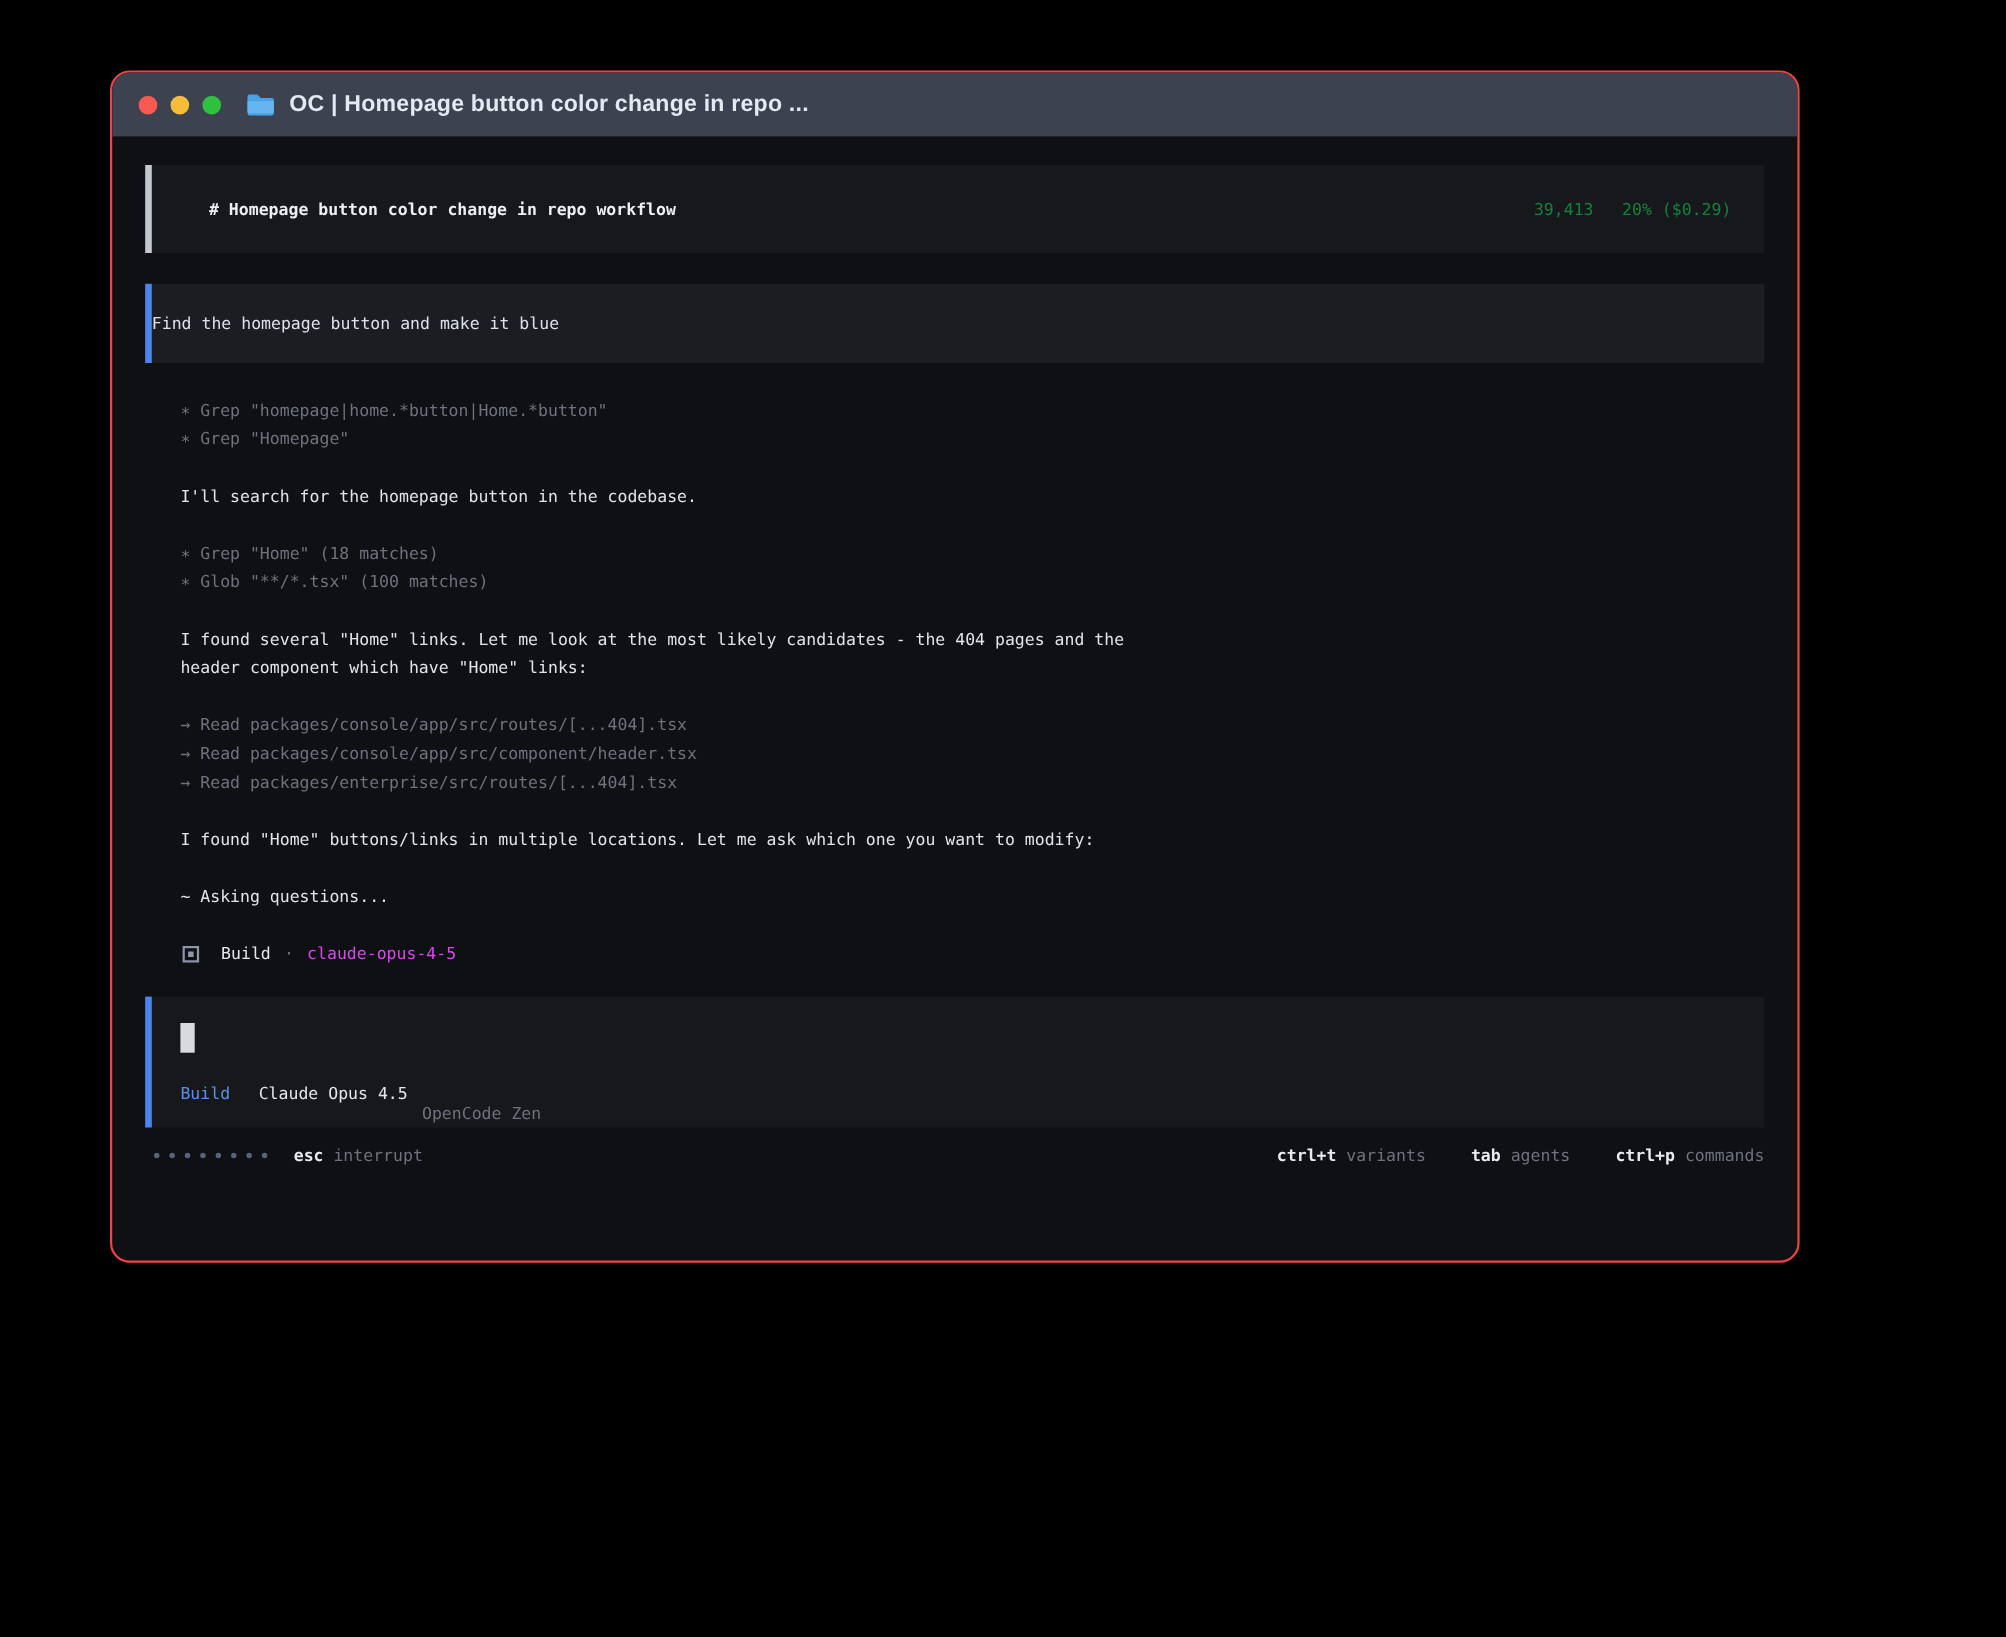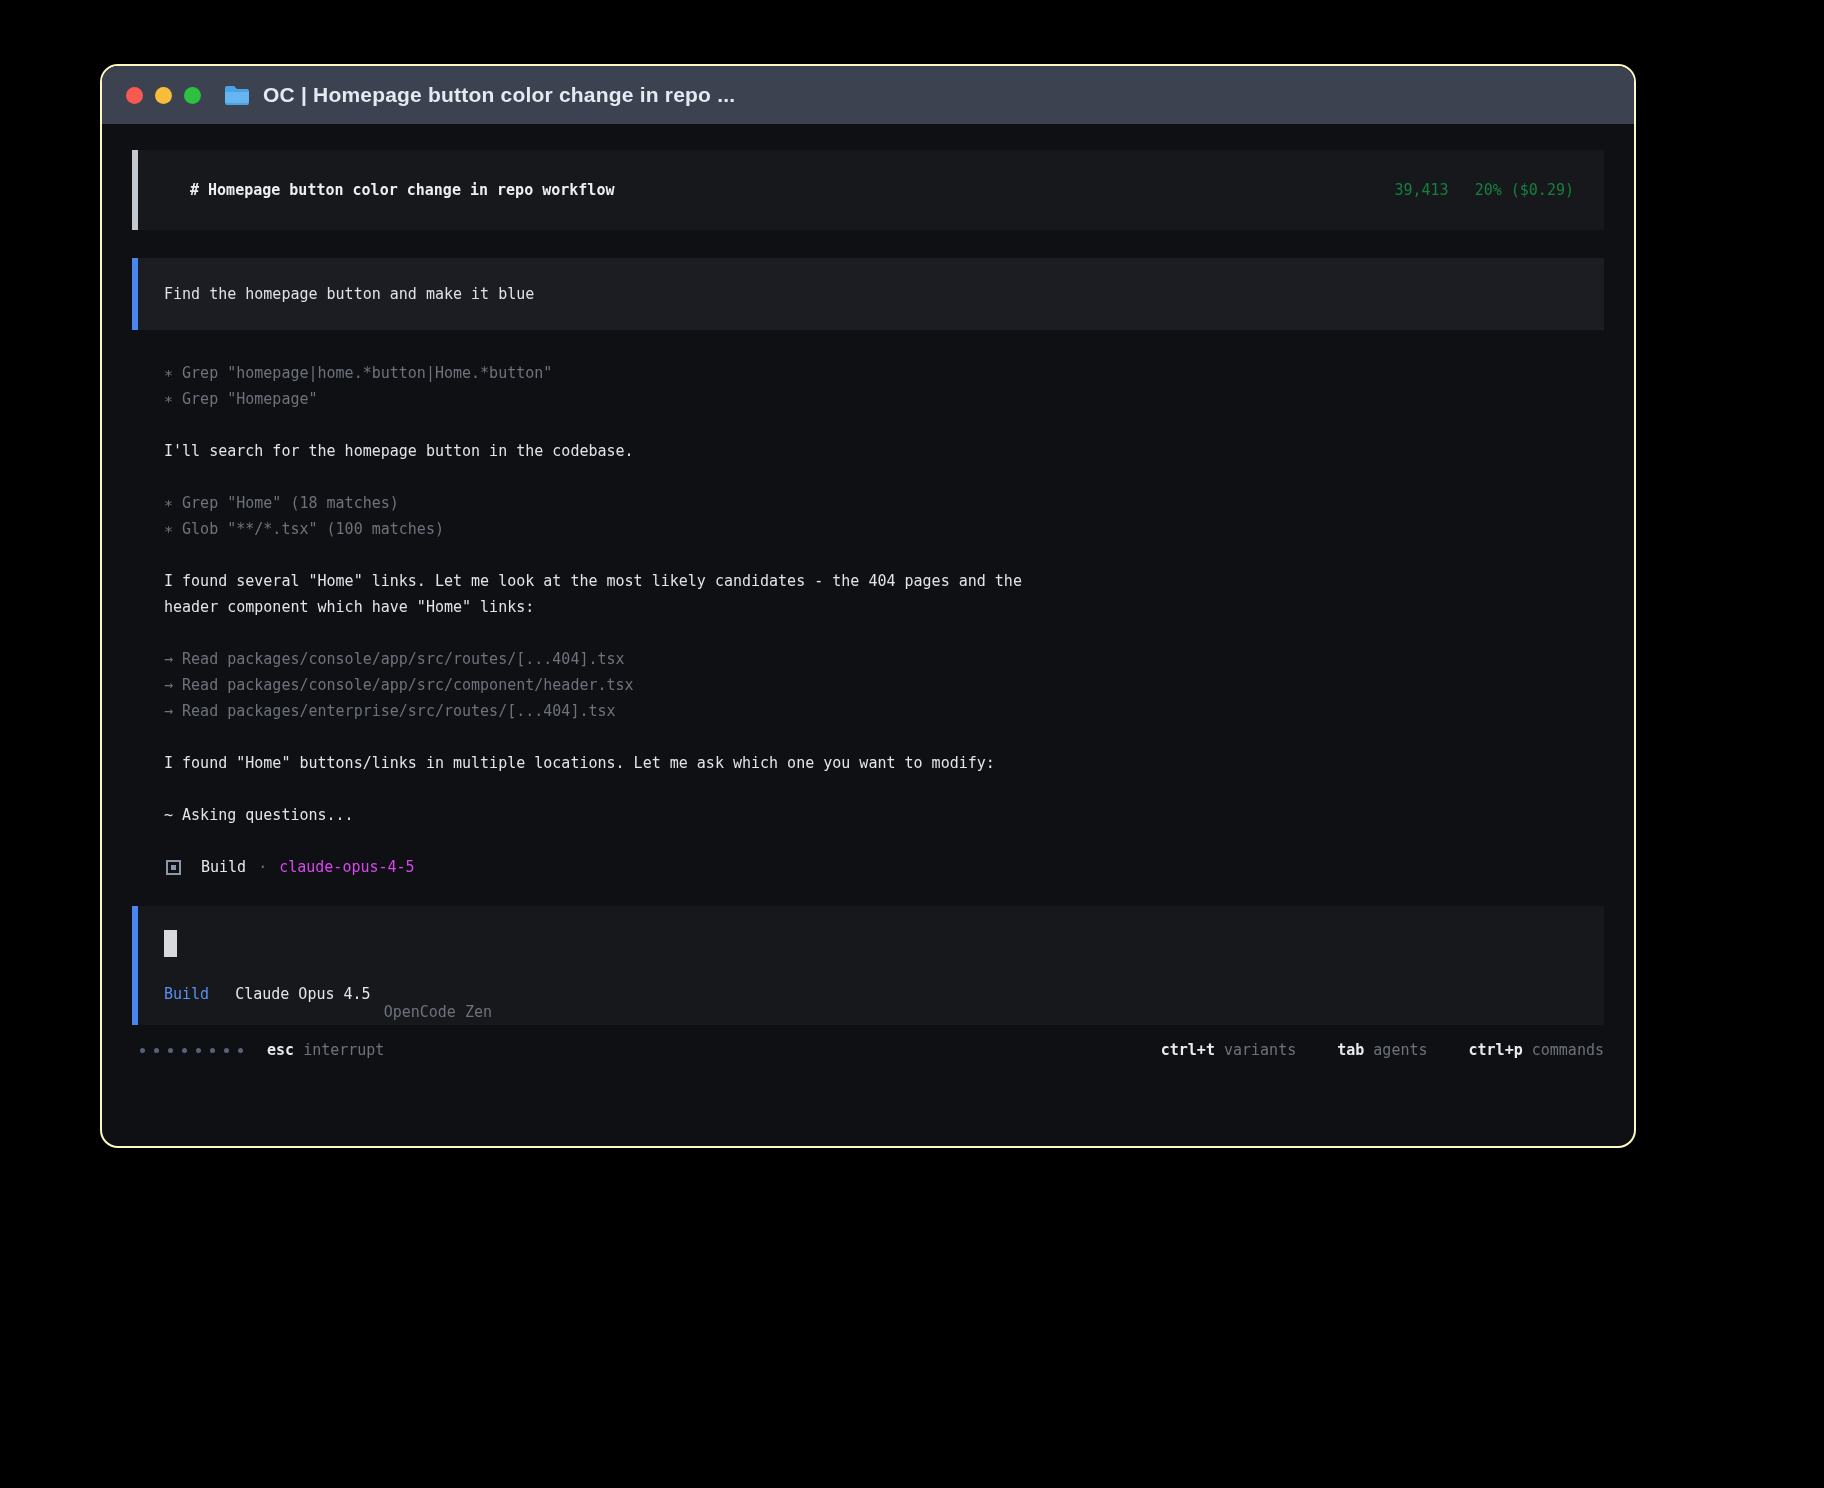--- a/index.html
+++ b/index.html
@@ -1,21 +1,21 @@
 <!DOCTYPE html>
 <html><head>
 <meta charset="utf-8">
 <style>
   * { margin:0; padding:0; box-sizing:border-box; }
   html,body { width:1824px; height:1488px; background:#000000; overflow:hidden; }
   body { font-family:"DejaVu Sans Mono", monospace; }
 
   .window {
     position:absolute; left:100px; top:64px; width:1536px; height:1084px;
-    background:#0f1013; border:2px solid #fef9c3; border-radius:18px;
+    background:#0f1013; border:2px solid #ef4444; border-radius:18px;
     overflow:hidden; box-shadow:0 30px 80px rgba(0,0,0,.85);
   }
 
   .titlebar {
     height:58px; background:#3d4251; display:flex; align-items:center;
     padding:0 24px;
   }
   .traffic { display:flex; gap:12px; margin-right:22px; }
   .light { width:17px; height:17px; border-radius:50%; }
   .light.red    { background:#f85951; }
@@ -35,21 +35,21 @@
   .session-header {
     height:80px; background:#17181c; border-color:#c3c8d1;
     display:flex; align-items:center; justify-content:space-between;
     padding:0 30px 0 52px;
   }
   .session-title { font-weight:bold; color:#eceef2; white-space:pre; }
   .session-meta  { color:#15803d; display:flex; gap:26px; white-space:pre; }
 
   .user-block {
     margin-top:28px; height:72px; background:#1b1d22; border-color:#4b86f0;
-    display:flex; align-items:center; padding-left:26px; color:#dde1e8;
+    display:flex; align-items:center; color:#dde1e8;
     white-space:pre;
   }
 
   .transcript { margin:30px 0 0 32px; }
   .tblock { margin-bottom:26px; }
   .line { height:26px; white-space:pre; }
   .line.text { color:#e1e4ea; }
   .line.tool { color:#6d727c; }
 
   .agent-row { display:flex; align-items:center; height:26px; }

